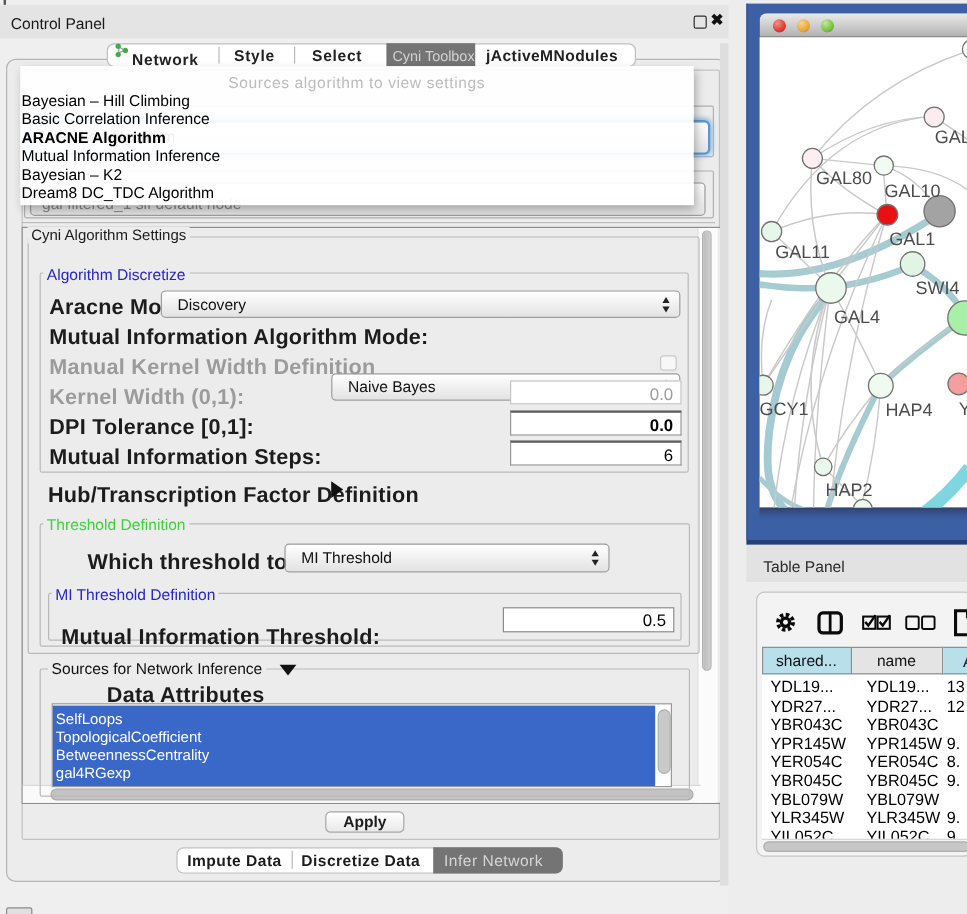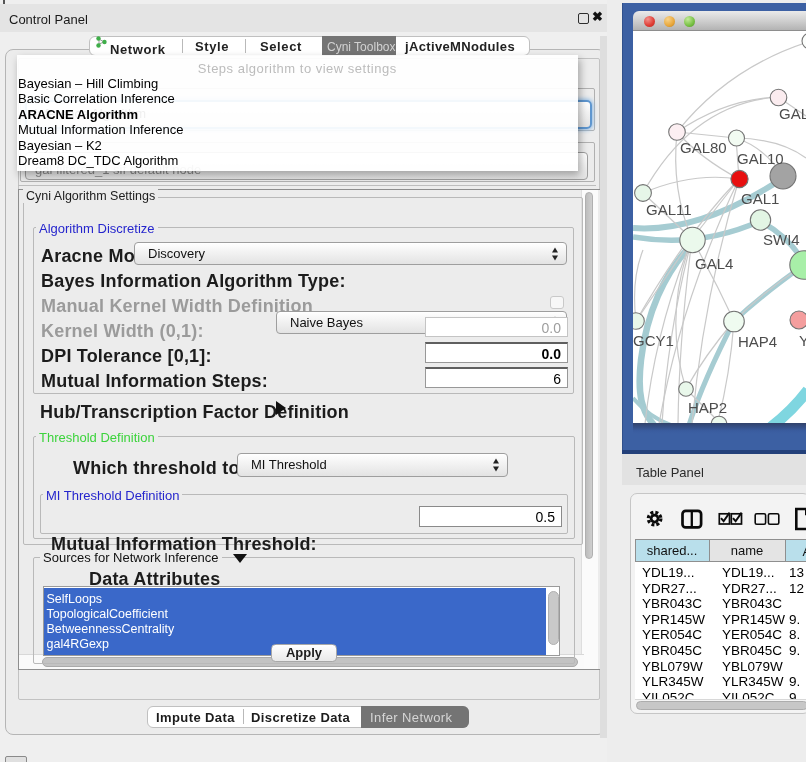--- a/index.html
+++ b/index.html
@@ -65,21 +65,21 @@
 <div class="gbox" style="left:22.5px;top:197px;width:558px;height:346px;"></div>
 <div class="gtitle" style="left:23px;top:188.5px;font-size:12.5px;color:#1c1c1c;">Cyni Algorithm Settings</div>
 
 <div class="gbox" style="left:33px;top:227px;width:539px;height:165px;"></div>
 <div class="gtitle" style="left:36px;top:220.5px;color:#2525cd;">Algorithm Discretize</div>
 <div class="lbl" style="left:41px;top:245.5px;">Aracne Mode:</div>
 <div class="combo" style="left:134px;top:242px;width:431px;height:21px;">
     <span class="ct">Discovery</span>
     <span class="step"></span>
   </div>
-<div class="lbl" style="left:41px;top:270.5px;">Bayes Information Algorithm Type:</div>
+<div class="lbl" style="left:41px;top:270.5px;">Mutual Information Algorithm Mode:</div>
 <div class="combo" style="left:276px;top:267px;width:289px;height:21px;margin-top:44px;">
     <span class="ct">Naive Bayes</span>
     <span class="step"></span>
   </div>
 <div class="lbl" style="left:41px;top:295.5px;color:#9b9b9b;">Manual Kernel Width Definition</div>
 <div class="abs" style="left:550px;top:296px;width:14px;height:13px;background:#f7f7f7;border:1px solid #c9c9c9;border-radius:3px;box-sizing:border-box;"></div>
 <div class="lbl" style="left:41px;top:320.5px;color:#9b9b9b;">Kernel Width (0,1):</div>
 <div class="field" style="left:425px;top:316.5px;width:143px;height:20.5px;border:1px solid #c4c4c4;color:#9e9e9e;">0.0</div>
 <div class="lbl" style="left:41px;top:345.5px;">DPI Tolerance [0,1]:</div>
 <div class="field" style="left:425px;top:342px;width:143px;height:21px;color:#000;font-weight:bold;">0.0</div>
@@ -91,43 +91,43 @@
 
 <div class="gbox" style="left:33px;top:436px;width:540px;height:101px;"></div>
 <div class="gtitle" style="left:36px;top:429.5px;color:#3cd33c;">Threshold Definition</div>
 <div class="lbl" style="left:73px;top:457.5px;">Which threshold to use:</div>
 <div class="combo" style="left:237px;top:452.5px;width:269px;height:22px;">
     <span class="ct">MI Threshold</span>
     <span class="step"></span>
   </div>
 <div class="gbox" style="left:40px;top:494px;width:526px;height:37.5px;"></div>
 <div class="gtitle" style="left:43px;top:487.5px;color:#2525cd;">MI Threshold Definition</div>
-<div class="lbl" style="left:51px;top:534px;">Mutual Information Threshold:</div>
+<div class="lbl" style="left:51px;top:521px;">Mutual Information Threshold:</div>
 <div class="field" style="left:419px;top:505.5px;width:143px;height:21.5px;border:1px solid #8a8a8a;border-top:1px solid #8a8a8a;color:#000;">0.5</div>
 
 <div class="gbox" style="left:33px;top:557px;width:540px;height:105px;"></div>
 <div class="gtitle" style="left:40px;top:550px;color:#111;">Sources for Network Inference</div>
 <div class="abs" style="left:233px;top:553.5px;width:0;height:0;border-left:7px solid transparent;border-right:7px solid transparent;border-top:9px solid #111;"></div>
 <div class="lbl" style="left:41px;top:568.5px;margin-left:48px;">Data Attributes</div>
 <div class="abs" style="left:43px;top:585.5px;width:517px;height:70px;background:#fff;border:1px solid #9a9a9a;box-sizing:border-box;"></div>
 <div class="abs" style="left:44px;top:587.5px;width:502px;height:67px;background:#3a68c9;"></div>
 <div class="abs" style="left:46.5px;top:591.5px;font-size:12.5px;color:#fff;line-height:15px;">SelfLoops<br>TopologicalCoefficient<br>BetweennessCentrality<br>gal4RGexp</div>
 <div class="abs" style="left:548px;top:591px;width:10.5px;height:54px;background:#c9c9c9;border:1px solid #b0b0b0;border-radius:6px;box-sizing:border-box;"></div>
 
-<div class="abs" style="left:271px;top:644px;width:66px;height:17.5px;background:linear-gradient(#ffffff,#e9e9e9);border:1px solid #a8a8a8;border-radius:4.5px;box-sizing:border-box;text-align:center;font-size:13px;font-weight:bold;color:#1c1c1c;line-height:15px;">Apply</div>
+<div class="abs" style="left:271px;top:676px;width:66px;height:17.5px;background:linear-gradient(#ffffff,#e9e9e9);border:1px solid #a8a8a8;border-radius:4.5px;box-sizing:border-box;text-align:center;font-size:13px;font-weight:bold;color:#1c1c1c;line-height:15px;">Apply</div>
 <div class="abs" style="left:147px;top:706px;width:322px;height:21.5px;background:#fff;border:1px solid #c0c0c0;border-radius:6px;box-sizing:border-box;"></div>
 <div class="abs" style="left:243px;top:709px;width:1px;height:15px;background:#b9b9b9;"></div>
 <div class="abs" style="left:360.5px;top:706px;width:108.5px;height:21.5px;background:#747474;border-radius:0 6px 6px 0;"></div>
 <div class="abs" style="left:156px;top:710px;font-size:13px;font-weight:bold;letter-spacing:0.4px;color:#1c1c1c;">Impute Data</div>
 <div class="abs" style="left:251px;top:710px;font-size:13px;font-weight:bold;letter-spacing:0.4px;color:#1c1c1c;">Discretize Data</div>
 <div class="abs" style="left:370px;top:710px;font-size:13px;letter-spacing:0.4px;color:#d6d6d6;">Infer Network</div>
 <div class="abs" style="left:5px;top:756px;width:20px;height:10px;background:#e0e0e0;border:1.5px solid #8a8a8a;border-radius:2px;"></div>
 
 <div class="abs" style="left:16.5px;top:55px;width:561.5px;height:116px;background:rgba(255,255,255,0.93);box-shadow:2px 4px 8px rgba(0,0,0,0.32);"></div>
-<div class="abs" style="left:16.5px;top:61px;width:561.5px;text-align:center;font-size:13px;letter-spacing:0.5px;color:#bcbcbc;">Steps algorithm to view settings</div>
+<div class="abs" style="left:16.5px;top:61px;width:561.5px;text-align:center;font-size:13px;letter-spacing:0.5px;color:#bcbcbc;">Sources algorithm to view settings</div>
 <div class="abs" style="left:18px;top:75.5px;font-size:13px;color:#000;line-height:15.6px;">Bayesian – Hill Climbing<br>Basic Correlation Inference<br><b>ARACNE Algorithm</b><br>Mutual Information Inference<br>Bayesian – K2<br>Dream8 DC_TDC Algorithm</div>
 
 <div class="abs" style="left:607px;top:0;width:199px;height:762px;background:#ededed;"></div>
 <div class="abs" style="left:621.5px;top:3px;width:184.5px;height:447px;background:#3c60a3;border-left:1.5px solid #30508c;box-sizing:border-box;"></div>
 <div class="abs" style="left:621.5px;top:450px;width:184.5px;height:3.5px;background:#23407a;"></div>
 
 <div class="abs" style="left:633px;top:11px;width:173px;height:20px;background:linear-gradient(#eaeaea,#cdcdcd 55%,#b3b3b3);border-radius:6px 0 0 0;border-bottom:1px solid #8e8e8e;box-sizing:border-box;"></div>
 <div class="abs" style="left:643.5px;top:16px;width:11px;height:11px;border-radius:50%;background:radial-gradient(circle at 35% 30%,#f2928c,#df3c33 60%,#b02c26);"></div>
 <div class="abs" style="left:663.5px;top:16px;width:11px;height:11px;border-radius:50%;background:radial-gradient(circle at 35% 30%,#f7d38b,#e9a73b 60%,#b57d23);"></div>
 <div class="abs" style="left:683.5px;top:16px;width:11px;height:11px;border-radius:50%;background:radial-gradient(circle at 35% 30%,#c3ea9a,#77c043 60%,#53902b);"></div>

